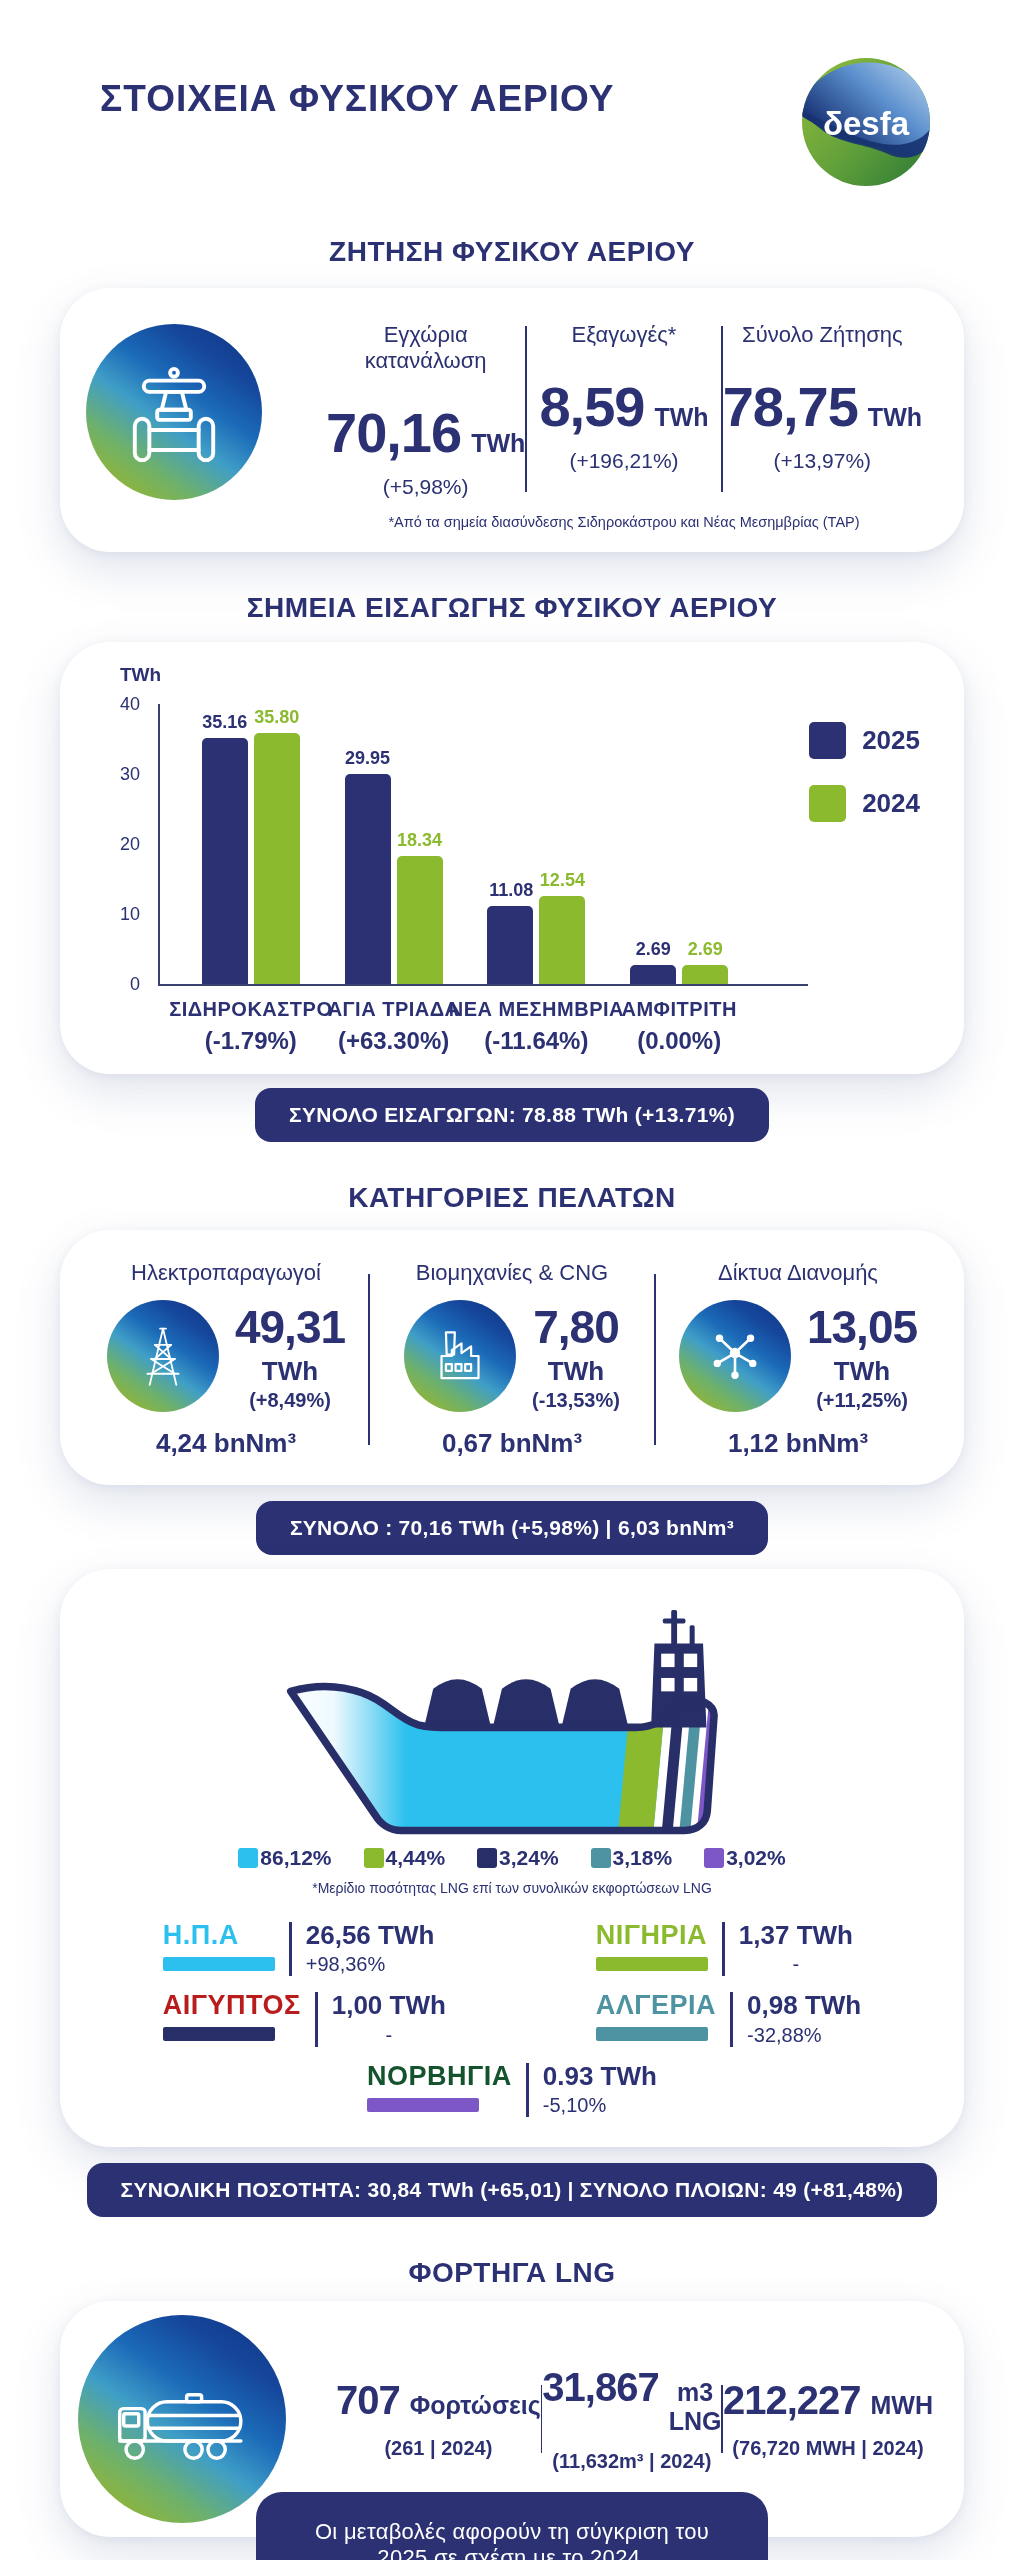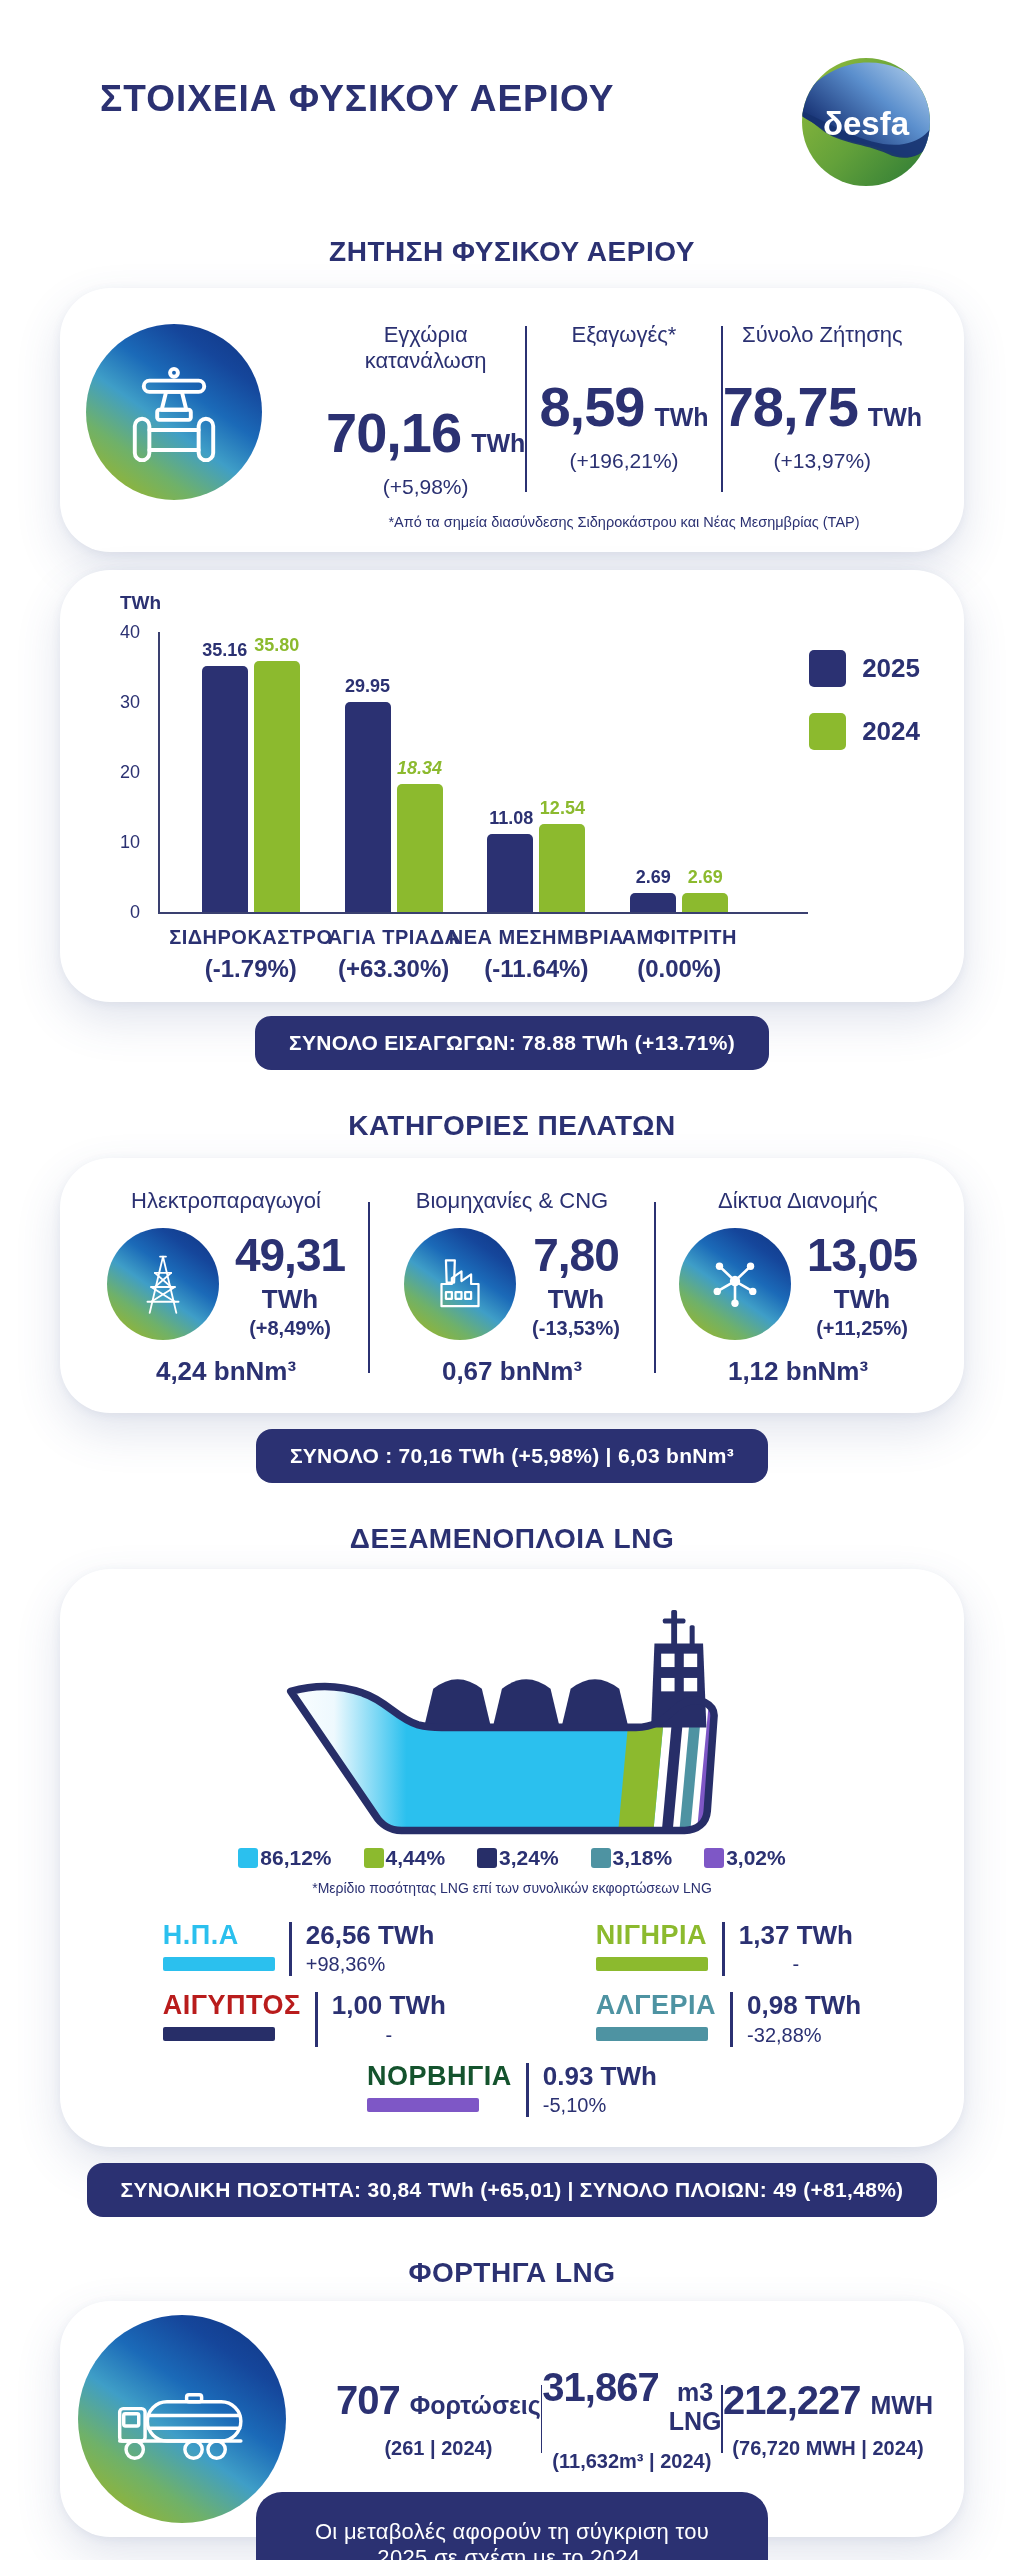--- a/index.html
+++ b/index.html
@@ -180,20 +180,21 @@
           <div class="demand-stat"><div class="lbl">Σύνολο Ζήτησης</div><div class="vrow">
               <span class="val">78,75</span>
               <span class="unit">TWh</span>
             </div><div class="chg">(+13,97%)</div></div>
         </div>
       <div class="demand-foot">*Από τα σημεία διασύνδεσης Σιδηροκάστρου και Νέας Μεσημβρίας (TAP)</div>
     </div>
   </section>
 
   <section id="s-imports">
+    <h2 class="sec">ΣΗΜΕΙΑ ΕΙΣΑΓΩΓΗΣ ΦΥΣΙΚΟΥ ΑΕΡΙΟΥ</h2>
     <div class="card chart-card">
       <div class="chart-wrap" id="chart">
           <div class="ytitle">TWh</div>
           <div class="ytick" style="left: 2px; top: 34px;">40</div>
           <div class="ytick" style="left: 2px; top: 104px;">30</div>
           <div class="ytick" style="left: 2px; top: 174px;">20</div>
           <div class="ytick" style="left: 2px; top: 244px;">10</div>
           <div class="ytick" style="left: 2px; top: 314px;">0</div>
           <div class="axis-v" style="left: 64px; top: 44px; height: 280px;"></div>
           <div class="axis-h" style="left: 64px; top: 324px; width: 650px;"></div>
@@ -210,21 +211,21 @@
               <div class="catwrap">
                 <div class="cat">ΣΙΔΗΡΟΚΑΣΤΡΟ</div>
                 <div class="catchg">(-1.79%)</div>
               </div>
             </div>
             <div class="bgroup">
               <div class="barcol" style="margin-left: 3px; margin-right: 3px;">
                 <div class="bar-val" style="color: rgb(43, 49, 114);">29.95</div>
                 <div class="bar" style="height: 209.65px; background: rgb(43, 49, 114);"></div>
               </div>
-              <div class="barcol" style="margin-left: 3px; margin-right: 3px; font-style: italic;">
+              <div class="barcol" style="margin-left: 3px; margin-right: 3px;">
                 <div class="bar-val" style="color: rgb(140, 186, 46);">18.34</div>
                 <div class="bar" style="height: 128.38px; background: rgb(140, 186, 46);"></div>
               </div>
               <div class="catwrap">
                 <div class="cat">ΑΓΙΑ ΤΡΙΑΔΑ</div>
                 <div class="catchg">(+63.30%)</div>
               </div>
             </div>
             <div class="bgroup">
               <div class="barcol" style="margin-left: 3px; margin-right: 3px; align-items: flex-end;">
@@ -344,21 +345,20 @@
               </div>
             </div>
             <div class="vol">1,12 bnNm³</div>
           </div>
         </div>
     </div>
     <div class="banner" id="imports-banner2" style="margin-top:16px">ΣΥΝΟΛΟ : 70,16 TWh (+5,98%) | 6,03 bnNm³</div>
   </section>
 
   <section id="s-ships">
-    <h2 class="sec">ΔΕΞΑΜΕΝΟΠΛΟΙΑ LNG</h2>
     <div class="card ship-card">
       <svg class="ship-svg" viewBox="0 0 560 290">
         <defs>
           <clipPath id="hullClip">
             <path d="M 16 115 C 44 107, 74 107, 102 117 C 130 126, 142 147, 168 155 C 176 157, 184 158, 196 158 L 428 158 C 452 158, 462 147, 476 135 C 486 126, 500 123, 510 128 C 518 132, 522 138, 521 146 L 513 258 C 512 272, 501 281, 486 281 L 148 281 C 134 281, 123 273, 117 263 Z"></path>
           </clipPath>
           <linearGradient id="hullFill" x1="0" y1="0" x2="0.55" y2="0">
             <stop offset="0" stop-color="#ffffff"></stop>
               <stop offset="0.22" stop-color="#eef9fe"></stop>
               <stop offset="0.5" stop-color="#2bc0ee"></stop>

